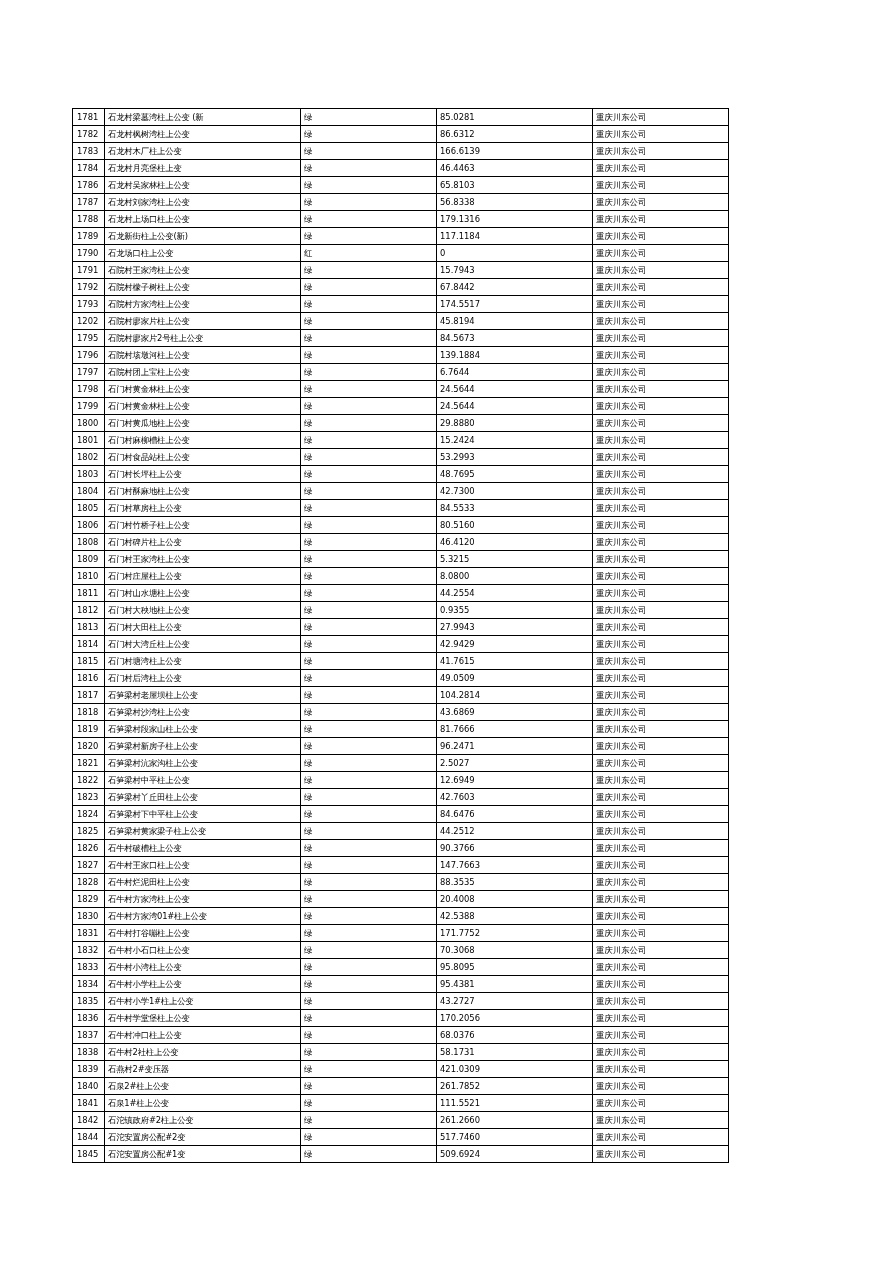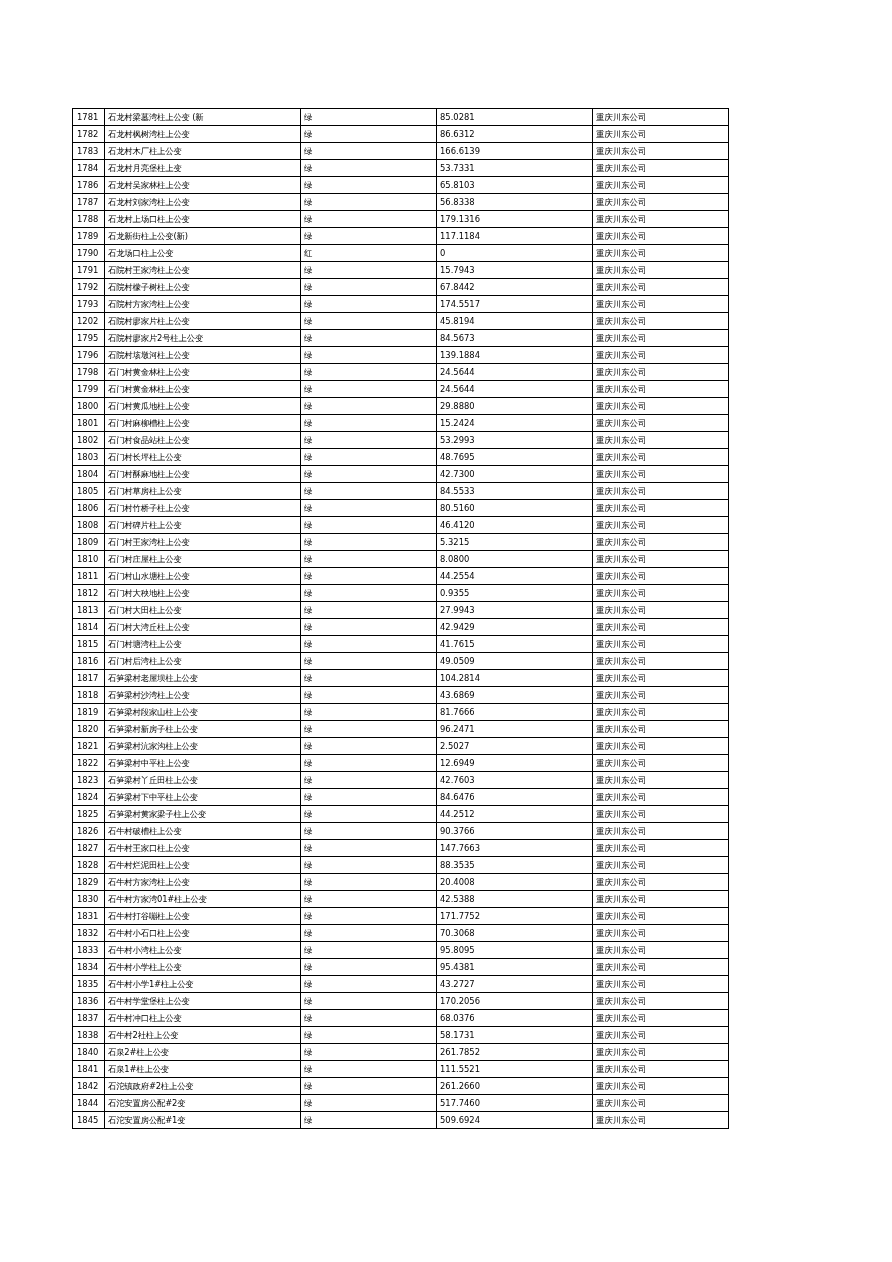--- a/index.html
+++ b/index.html
@@ -92,21 +92,21 @@
             <td class="id">1783</td>
             <td class="name">石龙村木厂柱上公变</td>
             <td class="color">绿</td>
             <td class="value">166.6139</td>
             <td class="org">重庆川东公司</td>
           </tr>
           <tr>
             <td class="id">1784</td>
             <td class="name">石龙村月亮堡柱上变</td>
             <td class="color">绿</td>
-            <td class="value">53.7331</td>
+            <td class="value">46.4463</td>
             <td class="org">重庆川东公司</td>
           </tr>
           <tr>
             <td class="id">1786</td>
             <td class="name">石龙村吴家林柱上公变</td>
             <td class="color">绿</td>
             <td class="value">65.8103</td>
             <td class="org">重庆川东公司</td>
           </tr>
           <tr>
@@ -173,20 +173,27 @@
             <td class="org">重庆川东公司</td>
           </tr>
           <tr>
             <td class="id">1796</td>
             <td class="name">石院村垓墩河柱上公变</td>
             <td class="color">绿</td>
             <td class="value">139.1884</td>
             <td class="org">重庆川东公司</td>
           </tr>
           <tr>
+            <td class="id">1797</td>
+            <td class="name">石院村团上宝柱上公变</td>
+            <td class="color">绿</td>
+            <td class="value">6.7644</td>
+            <td class="org">重庆川东公司</td>
+          </tr>
+          <tr>
             <td class="id">1798</td>
             <td class="name">石门村黄金林柱上公变</td>
             <td class="color">绿</td>
             <td class="value">24.5644</td>
             <td class="org">重庆川东公司</td>
           </tr>
           <tr>
             <td class="id">1799</td>
             <td class="name">石门村黄金林柱上公变</td>
             <td class="color">绿</td>
@@ -450,20 +457,27 @@
             <td class="name">石牛村冲口柱上公变</td>
             <td class="color">绿</td>
             <td class="value">68.0376</td>
             <td class="org">重庆川东公司</td>
           </tr>
           <tr>
             <td class="id">1838</td>
             <td class="name">石牛村2社柱上公变</td>
             <td class="color">绿</td>
             <td class="value">58.1731</td>
+            <td class="org">重庆川东公司</td>
+          </tr>
+          <tr>
+            <td class="id">1839</td>
+            <td class="name">石燕村2#变压器</td>
+            <td class="color">绿</td>
+            <td class="value">421.0309</td>
             <td class="org">重庆川东公司</td>
           </tr>
           <tr>
             <td class="id">1840</td>
             <td class="name">石泉2#柱上公变</td>
             <td class="color">绿</td>
             <td class="value">261.7852</td>
             <td class="org">重庆川东公司</td>
           </tr>
           <tr>

